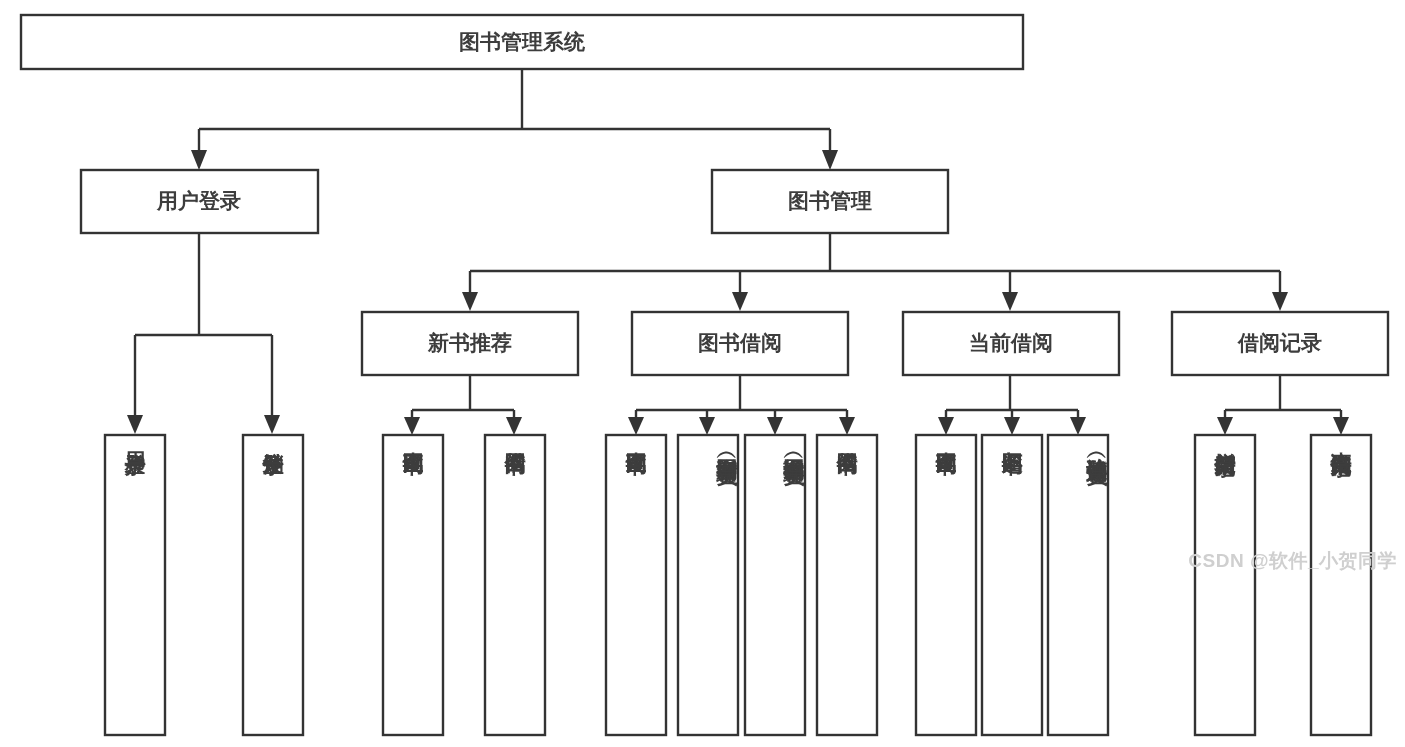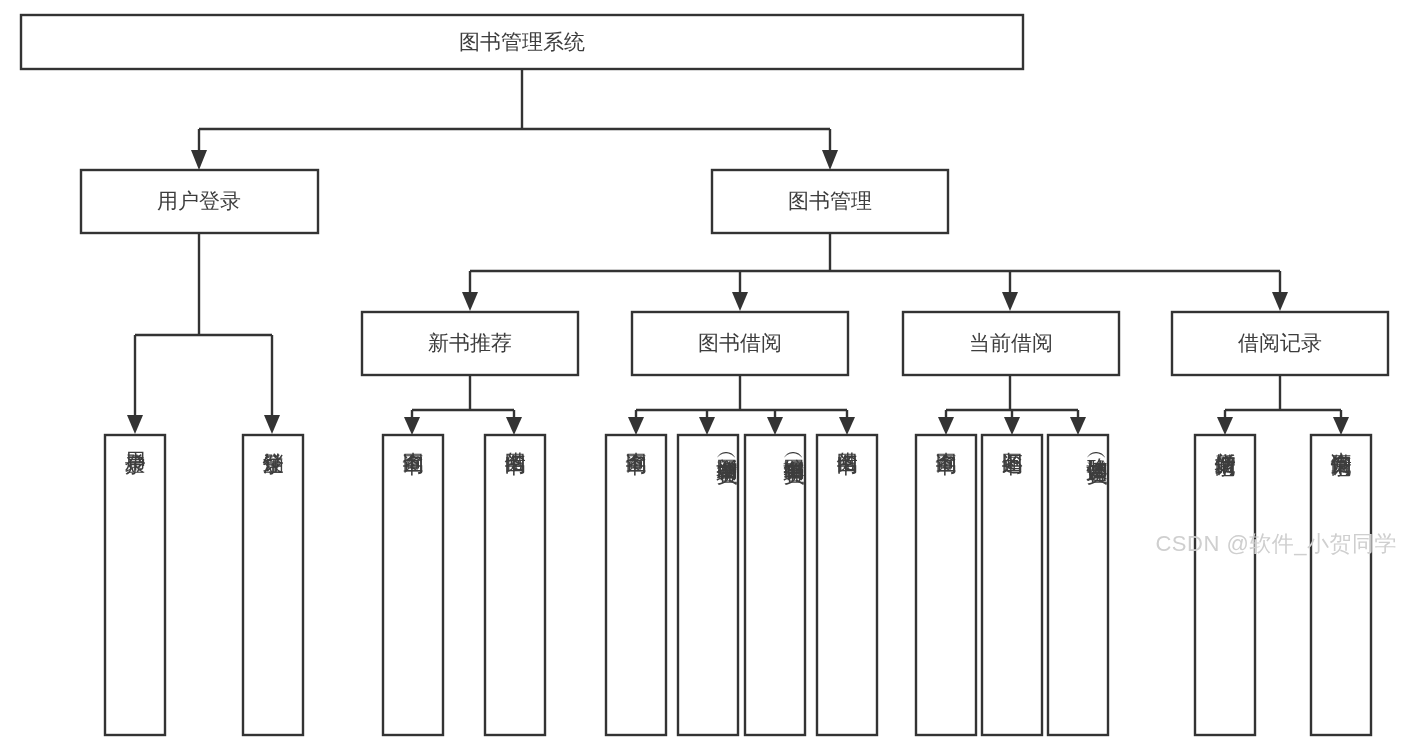--- a/index.html
+++ b/index.html
@@ -12,20 +12,21 @@
     height: 747px;
     font-family: "Liberation Sans", "DejaVu Sans", sans-serif;
     overflow: hidden;
     position: relative;
   }
   #diagram-root {
     position: relative;
     width: 1405px;
     height: 577px;
     background: #ffffff;
+    font-weight: bold;
   }
   svg#tree-svg {
     position: absolute;
     left: 0;
     top: 0;
     width: 1405px;
     height: 747px;
     display: block;
   }
   .node-box {
@@ -62,23 +63,23 @@
     text-align: left;
     display: flex;
     justify-content: flex-start;
     align-items: center;
     white-space: nowrap;
     pointer-events: none;
   }
   #watermark {
     position: absolute;
     right: 8px;
-    bottom: 18px;
-    font-family: "Liberation Sans", "DejaVu Sans", sans-serif;
-    font-size: 22px;
+    bottom: 3px;
+    font-family: "Liberation Sans", "DejaVu Sans", sans-serif;
+    font-size: 19px;
     color: #cfcfcf;
     white-space: nowrap;
     letter-spacing: 0.5px;
   }
 </style>
 </head>
 <body>
 
 <div id="diagram-root">
 

